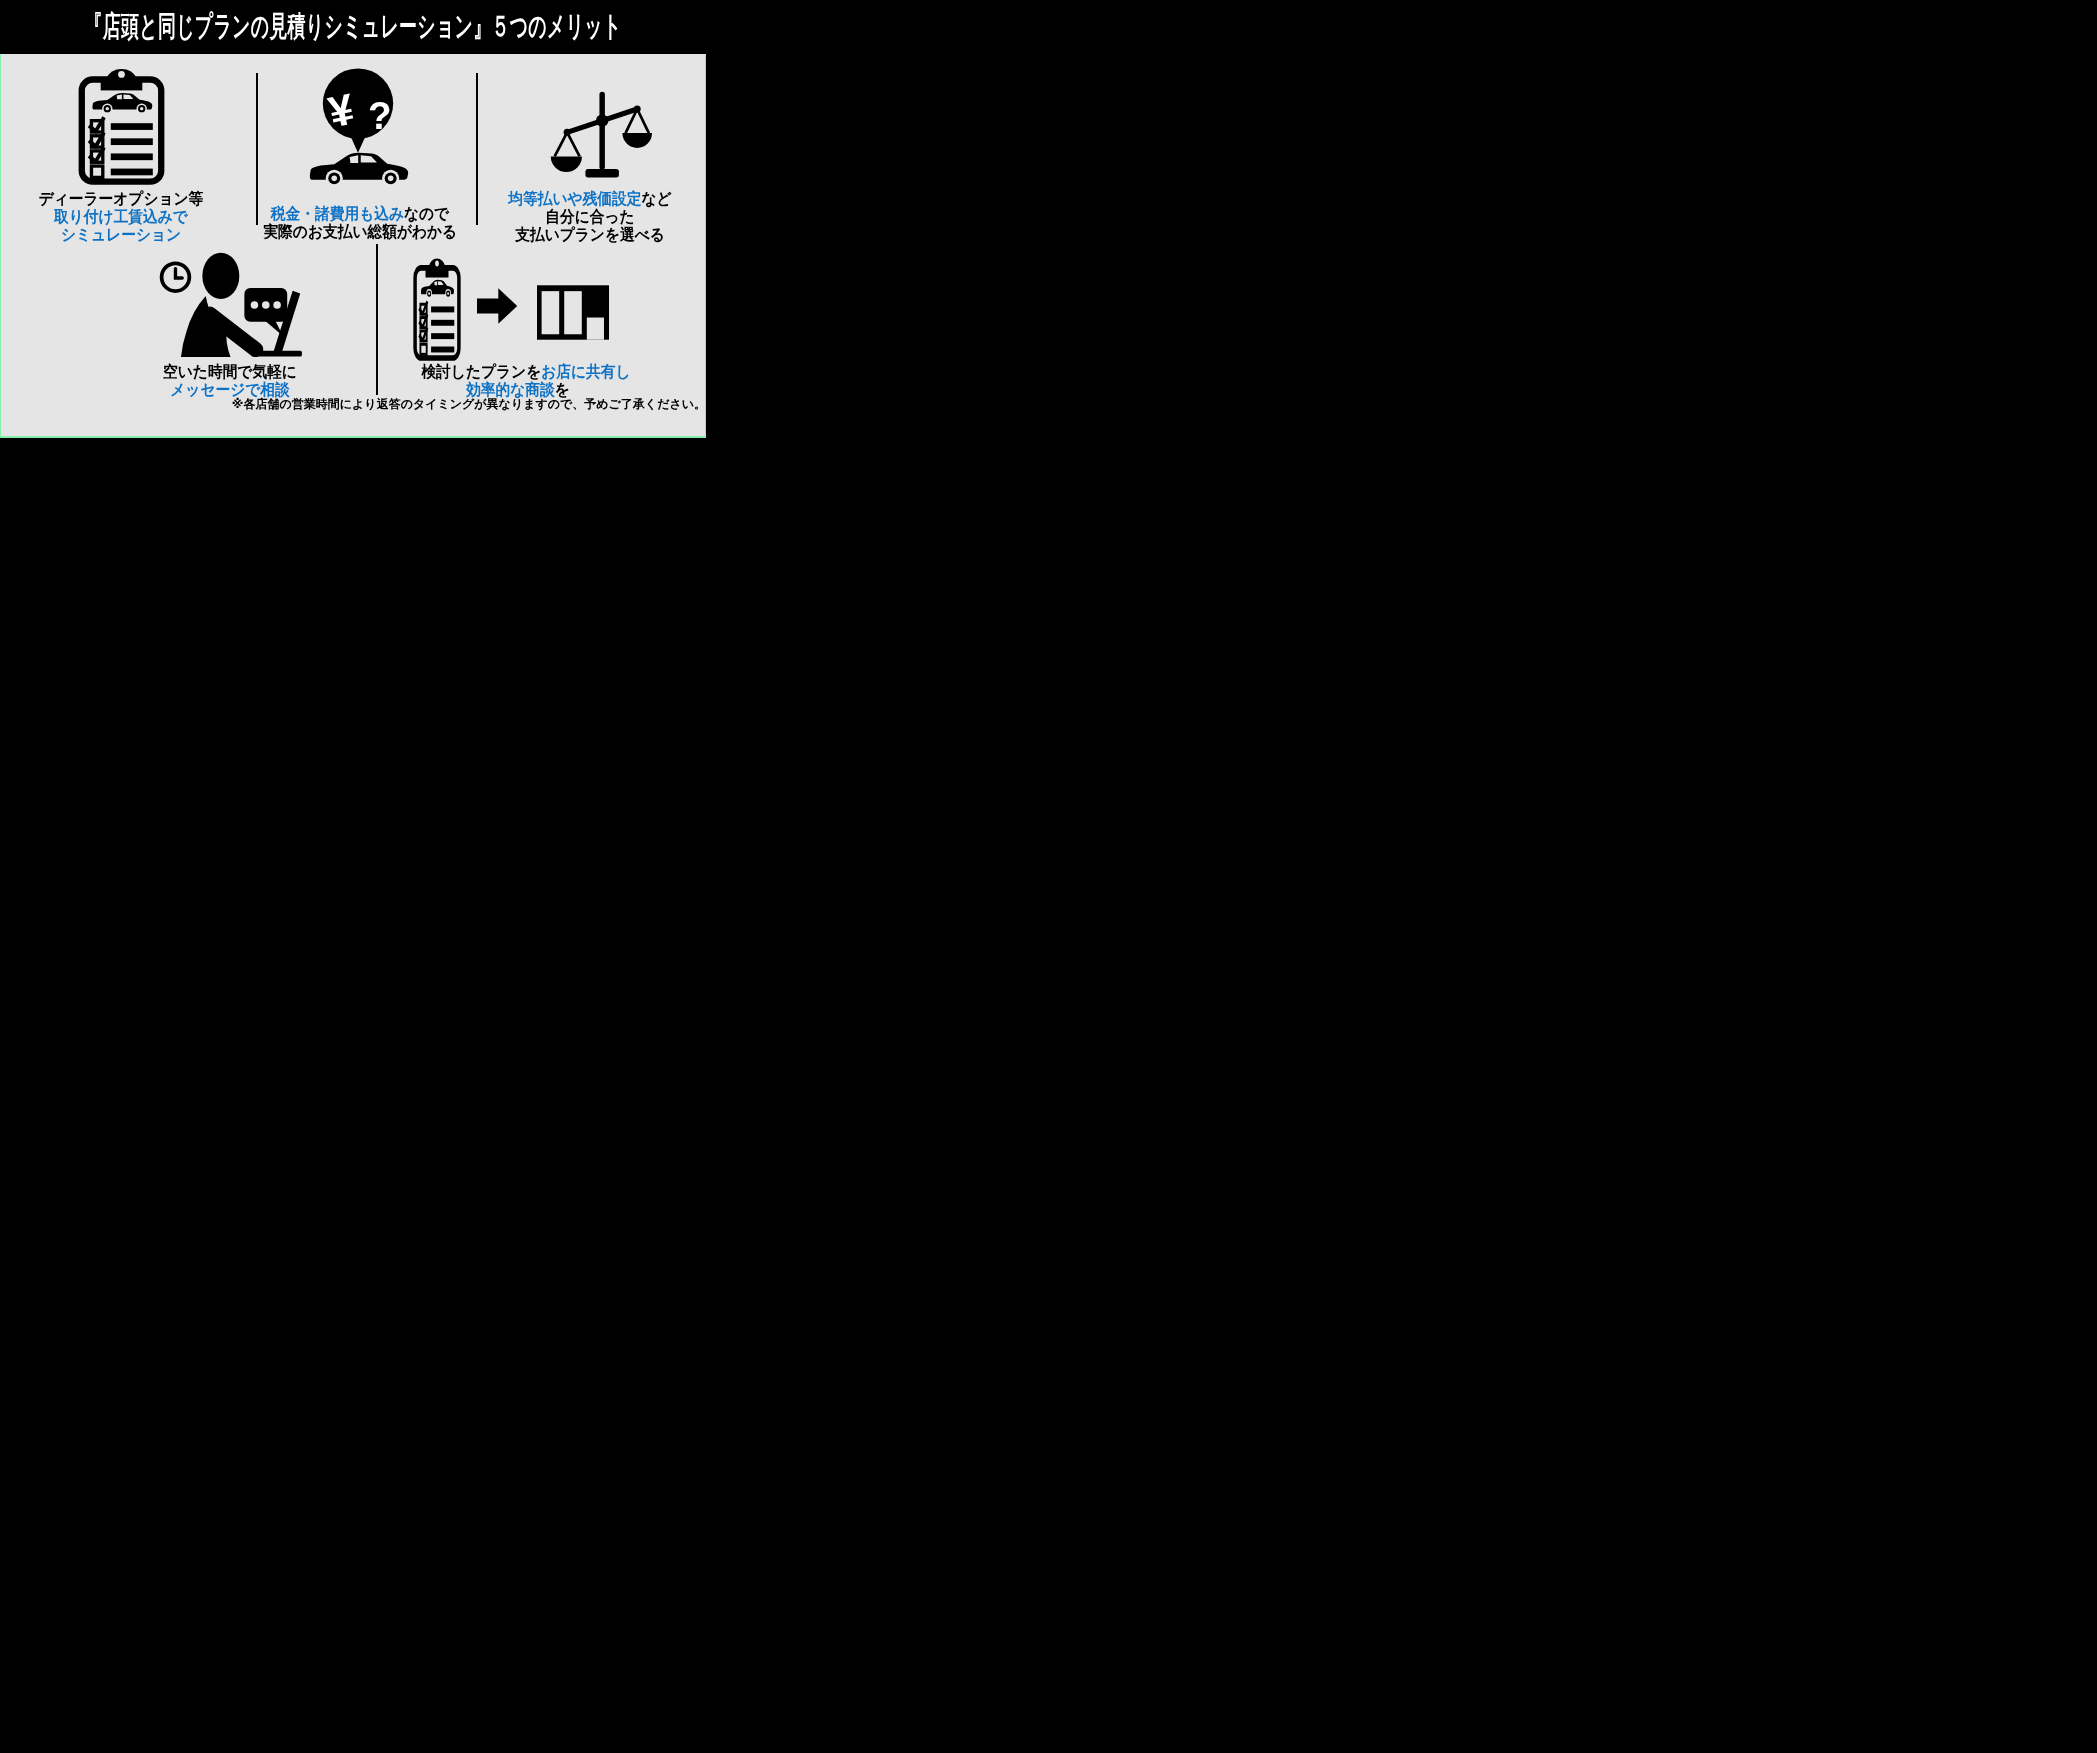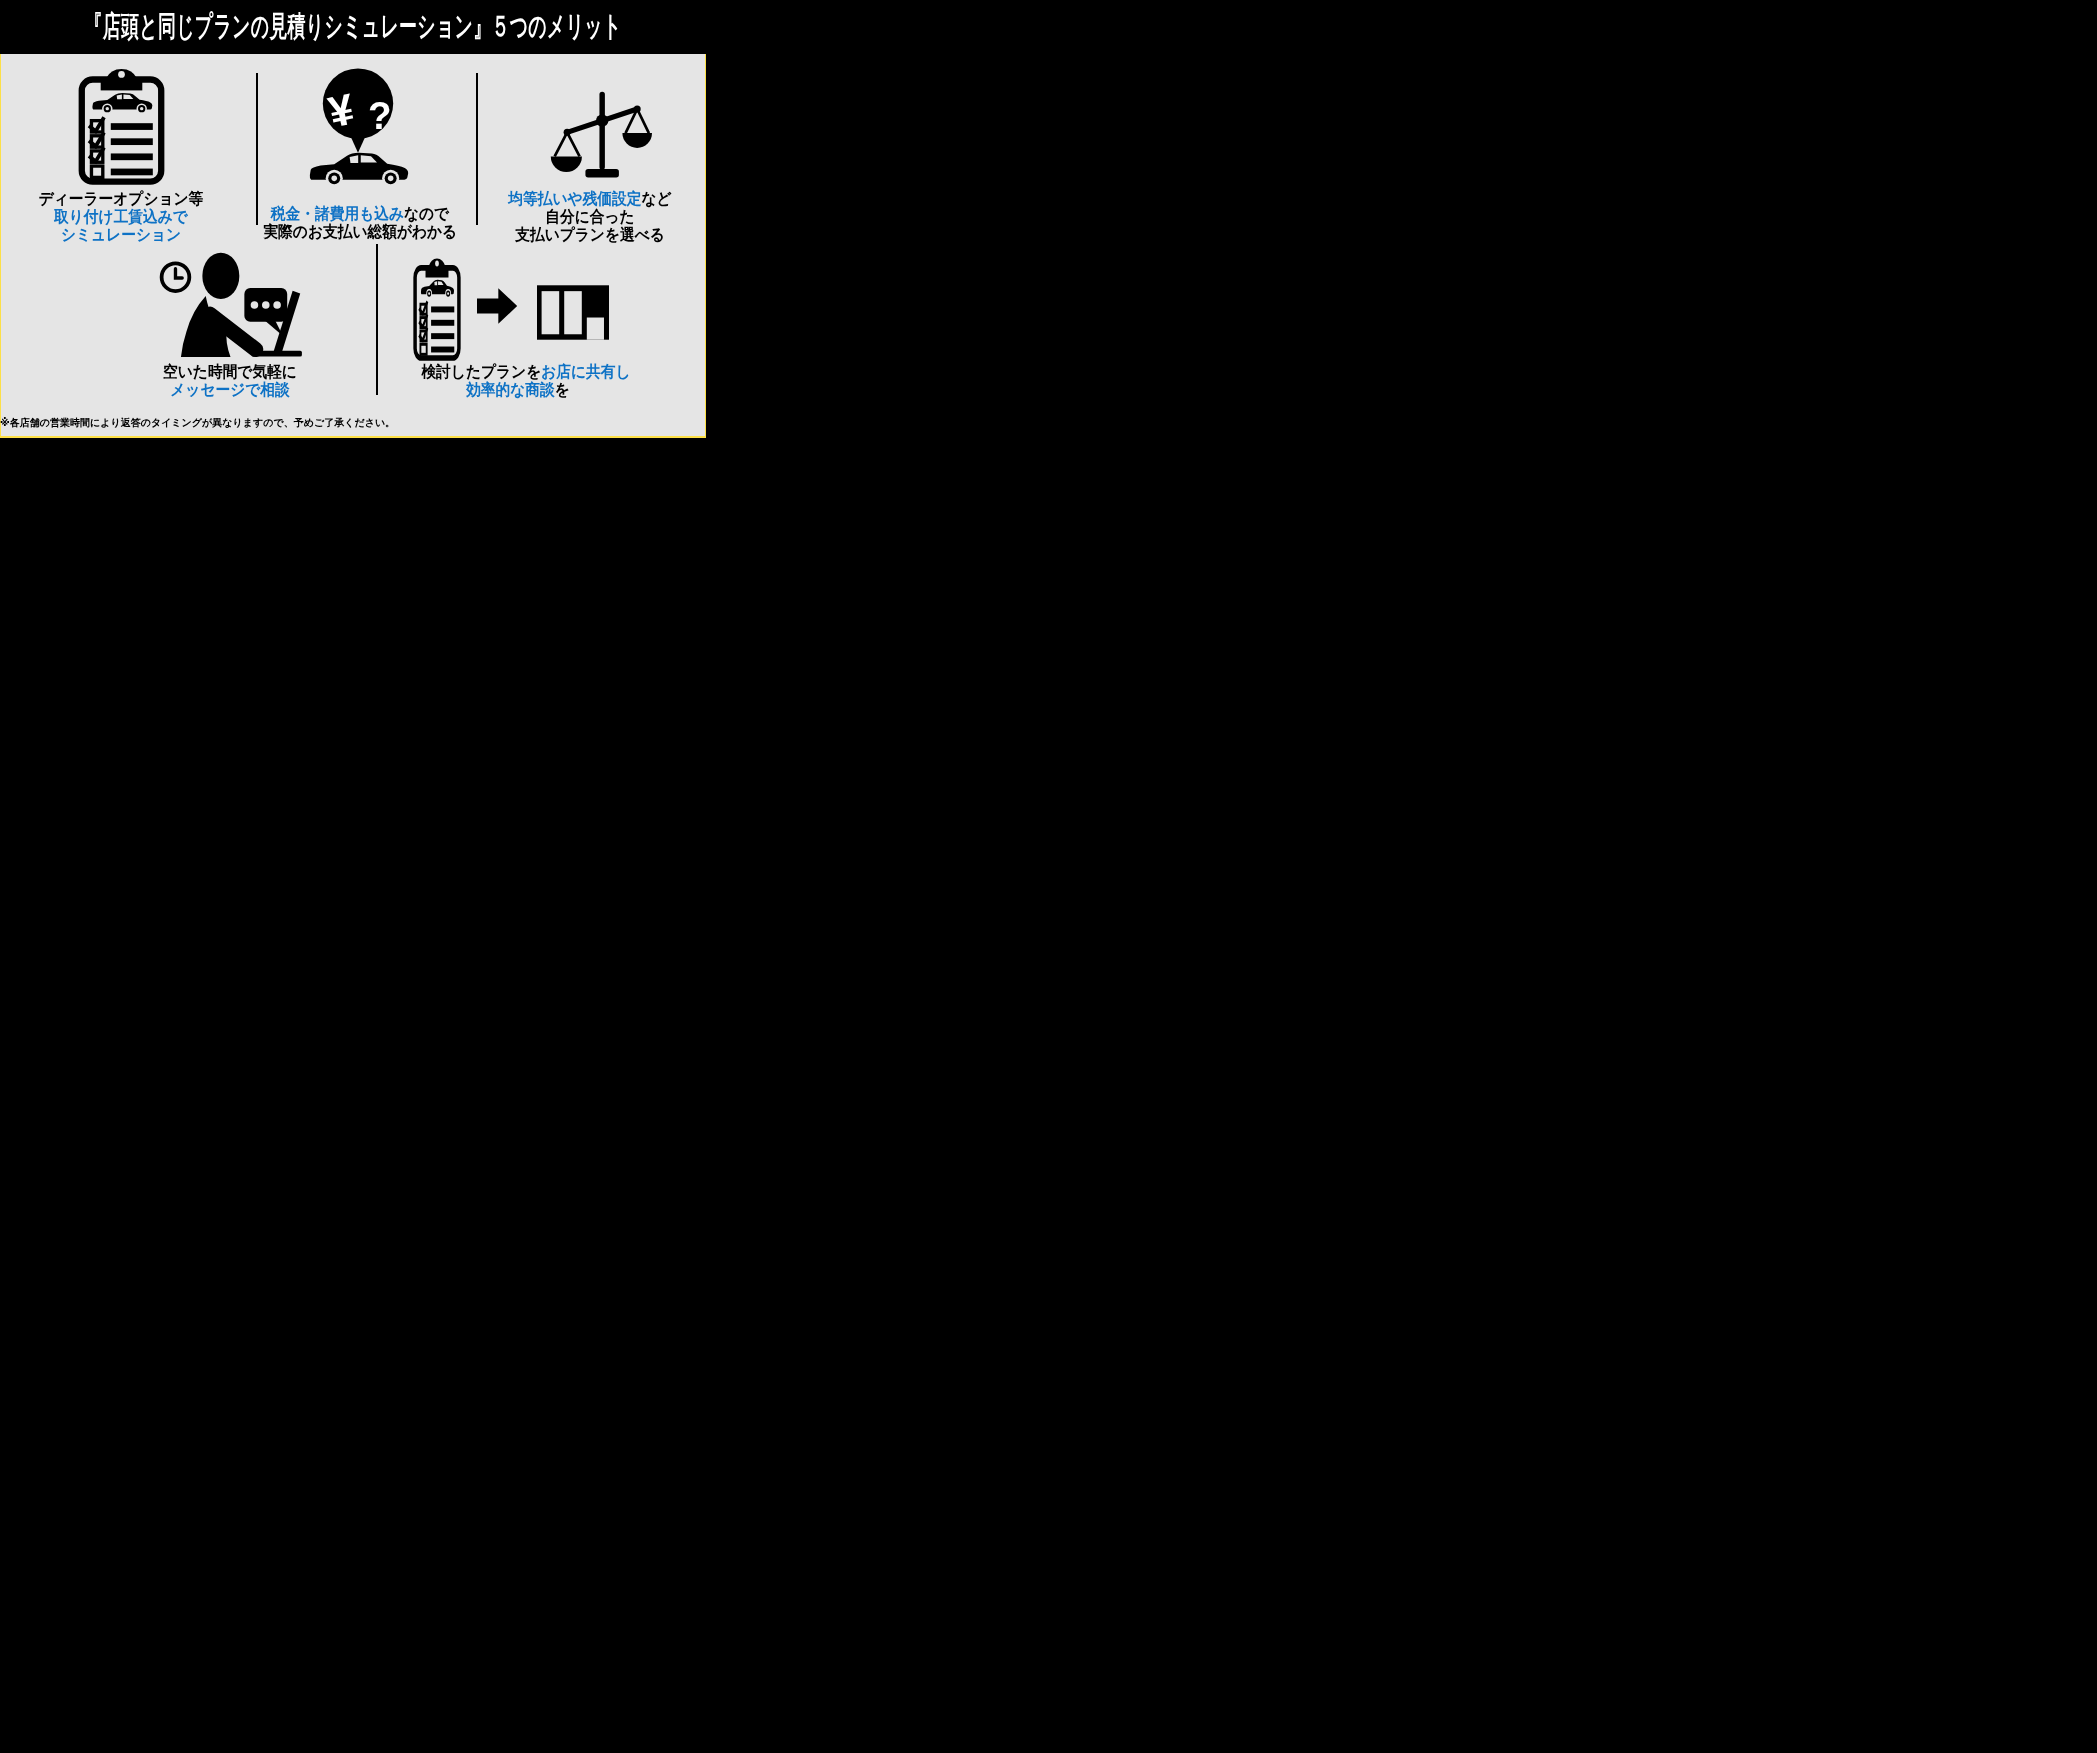--- a/index.html
+++ b/index.html
@@ -1,33 +1,33 @@
 <!DOCTYPE html>
 <html style="font-size:6.7px"><head>
 <meta charset="utf-8">
 <style>
   html,body{margin:0;padding:0;background:#000;}
   .stage{
-    position:relative;width:706px;height:438px;background:#fde047;overflow:hidden;
+    position:relative;width:706px;height:438px;background:#86efac;overflow:hidden;
     font-family:"Liberation Sans","DejaVu Sans",sans-serif;font-weight:bold;
   }
   .content{position:absolute;left:0.8px;top:54px;width:704px;height:382px;background:#e5e5e5;}
   .titlebar{position:absolute;left:0;top:0;width:100%;height:54px;background:#000;
     display:flex;align-items:center;justify-content:center;}
   .title{color:#fff;font-size:29px;white-space:nowrap;transform:scaleX(0.62);letter-spacing:0.4px;}
   .vdiv{position:absolute;width:2.1px;background:#000;}
   #d1{left:256px;top:73px;height:152px;}
   #d2{left:476px;top:73px;height:152px;}
   #d3{left:376px;top:244px;height:151px;}
   .bt{position:absolute;text-align:center;font-size:16px;line-height:1.13;white-space:nowrap;
     transform:scaleX(0.92);color:#000;}
   .ln{display:block;}
   .sg-k{color:#000;}
   .sg-b{color:#0e72c5;}
-  .footer{position:absolute;left:0;top:416px;width:100%;text-align:left;font-size:10px;color:#000;}
+  .footer{position:absolute;left:0;top:396px;width:100%;text-align:right;font-size:12px;color:#000;}
   svg.icon{position:absolute;display:block;}
   #icon1{left:78px;top:66px;width:87px;height:119px;}
   #icon2{left:304px;top:68px;width:108px;height:119px;}
   #icon3{left:550px;top:77px;width:102px;height:106px;}
   #icon4{left:157px;top:252px;width:147px;height:105px;}
   #icon5a{left:413px;top:256px;width:48px;height:105px;}
   #icon5b{left:477px;top:284px;width:41px;height:44px;}
   #icon5c{left:537px;top:285px;width:72px;height:55px;}
   #bt1{left:16px;top:190px;width:210px;}
   #bt2{left:255px;top:205px;width:210px;}

